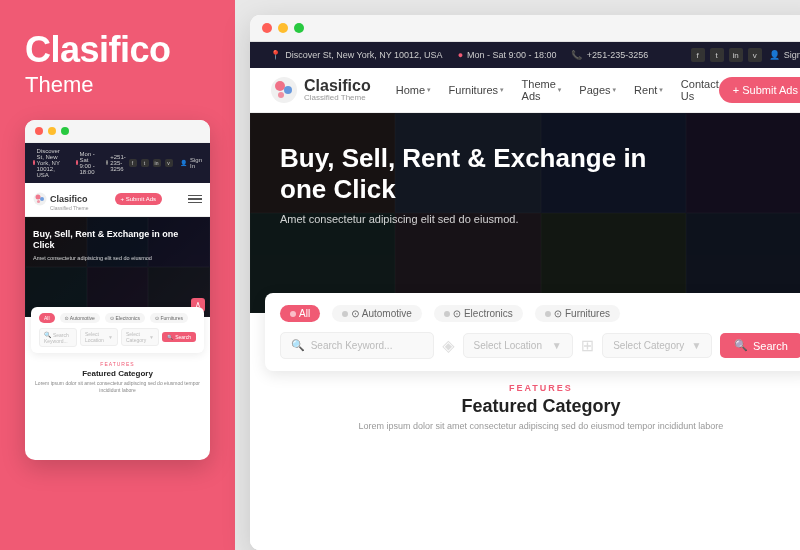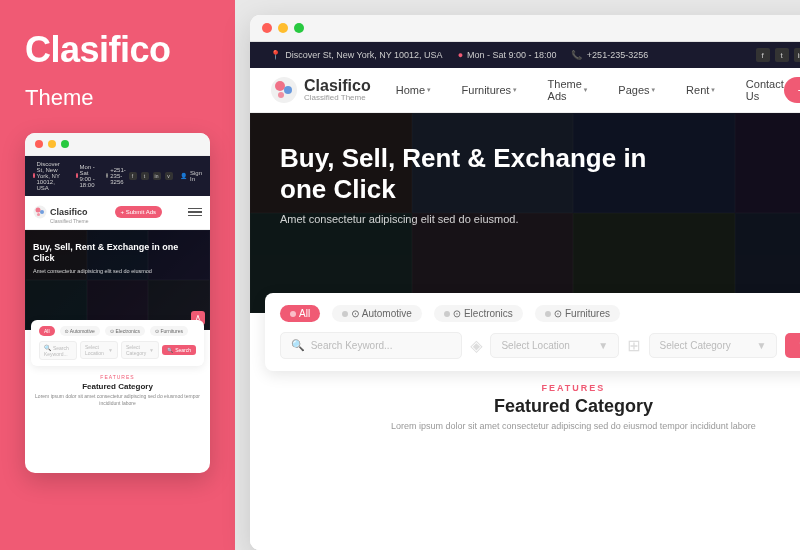--- a/index.html
+++ b/index.html
@@ -27,21 +27,21 @@
       font-size: 36px;
       font-weight: 800;
       color: #fff;
       line-height: 1.1;
       letter-spacing: -0.5px;
     }
     .brand-subtitle {
       font-size: 22px;
       font-weight: 400;
       color: #fff;
-      margin-top: 15px;
+      margin-top: 2px;
     }
     .brand-by {
       font-size: 13px;
       color: rgba(255,255,255,0.85);
       margin-top: 6px;
     }
 
     
     .mini-browser {
       margin-top: 22px;
@@ -446,21 +446,21 @@
       font-size: 16px;
       font-weight: 700;
       color: #333;
     }
     .main-logo-tagline {
       font-size: 8px;
       color: #999;
     }
     .main-nav-links {
       display: flex;
-      gap: 31px;
+      gap: 18px;
       align-items: center;
       flex: 1;
     }
     .nav-link {
       font-size: 11px;
       color: #444;
       display: flex;
       align-items: center;
       gap: 2px;
       cursor: pointer;

